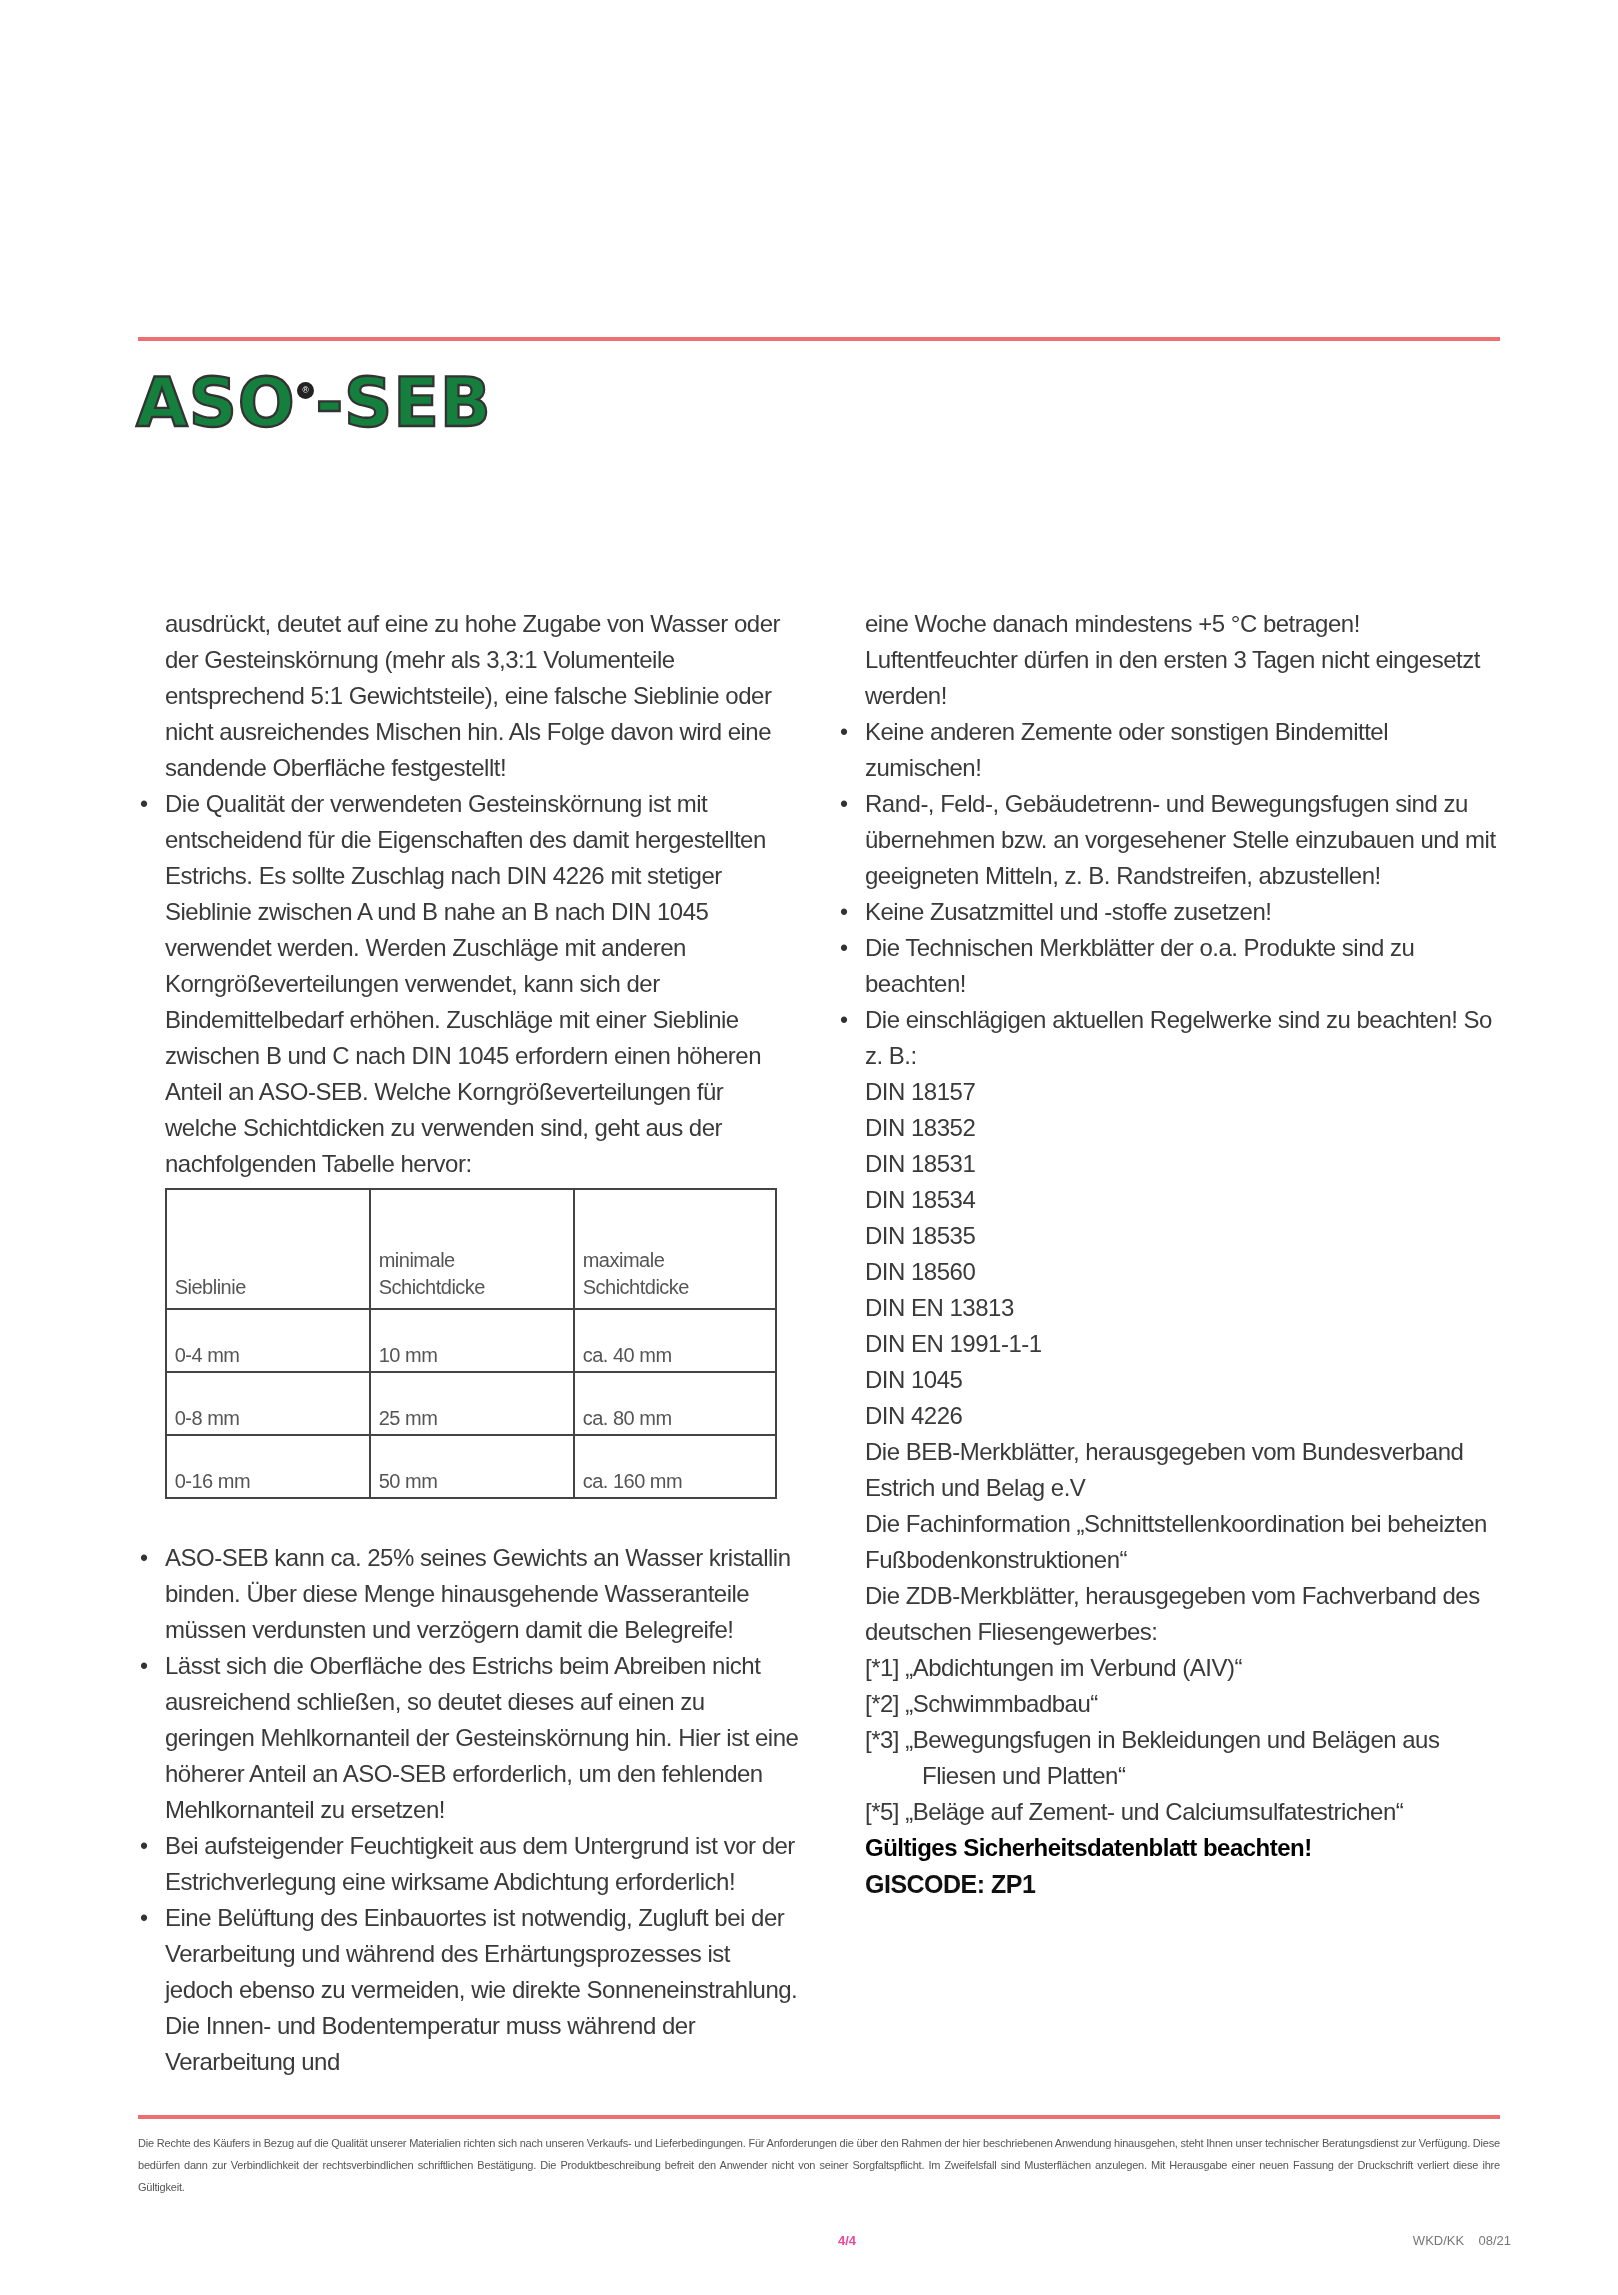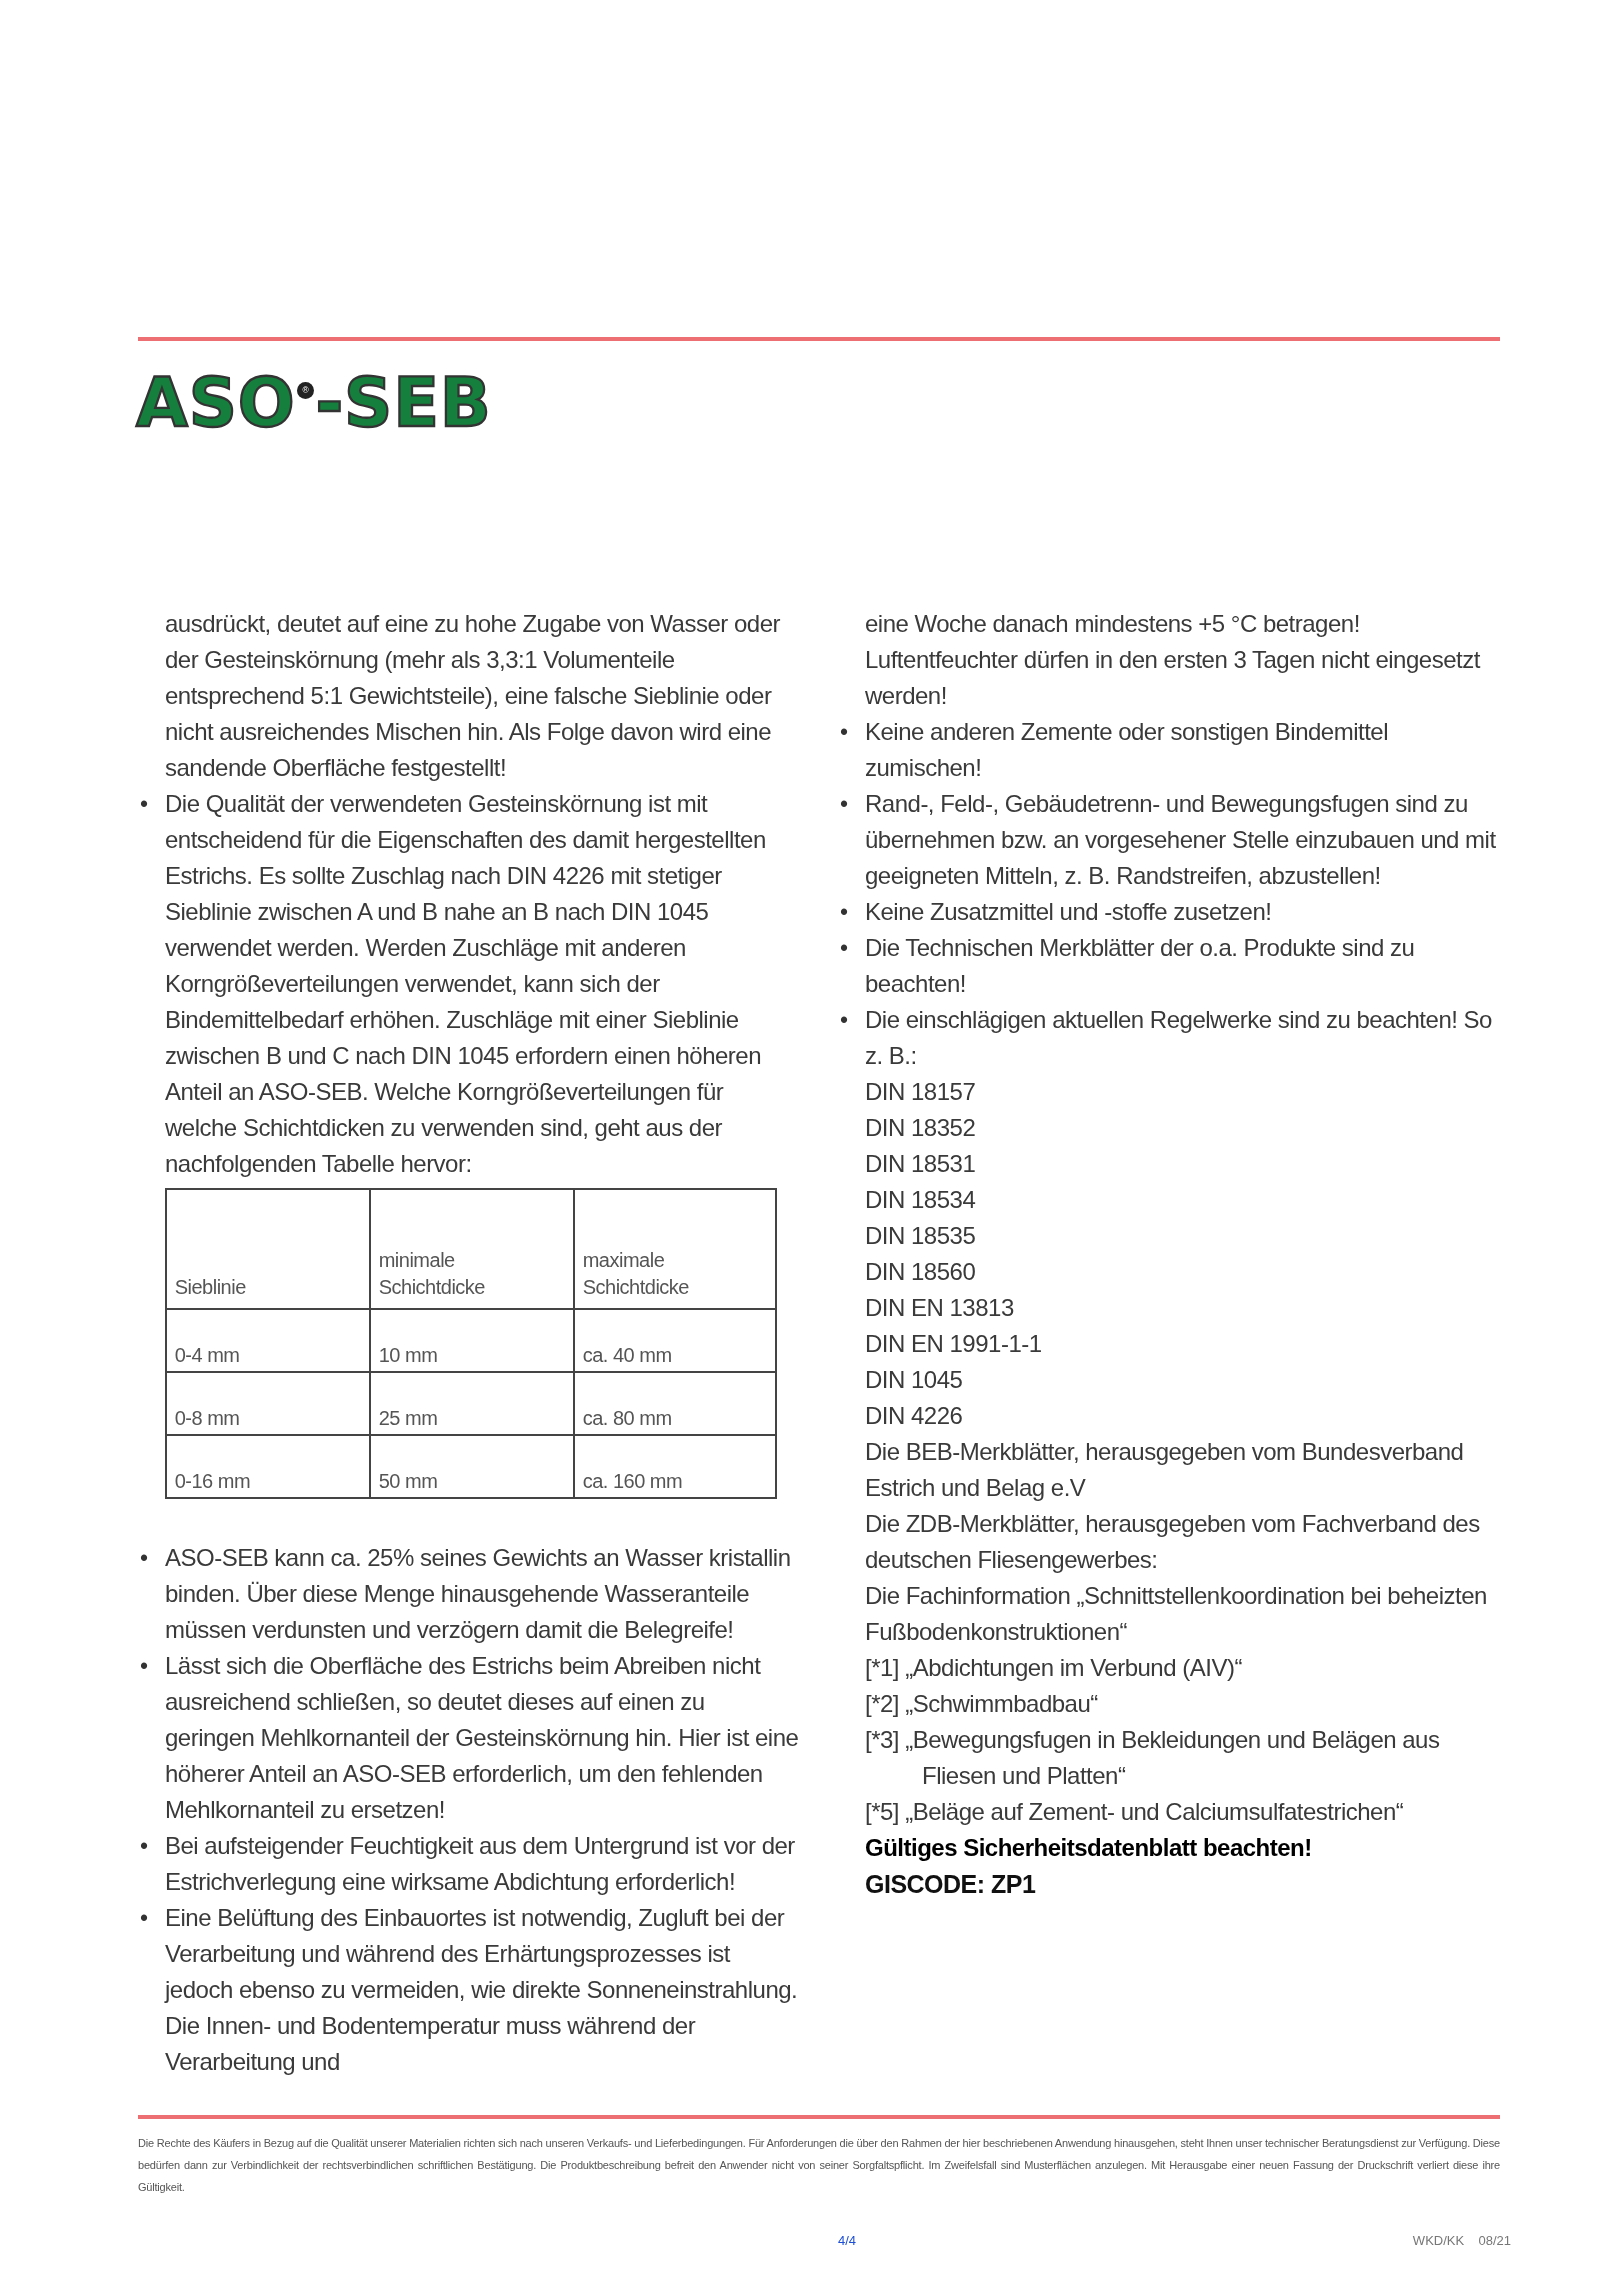--- a/index.html
+++ b/index.html
@@ -29,21 +29,21 @@
   table.sieve td, table.sieve th { border: 2.3px solid #444; padding: 1.5px 7.7px; text-align: left; font-weight: normal; vertical-align: bottom; }
   table.sieve th { height: 110px; padding-bottom: 6px; }
   table.sieve td { height: 58px; }
   table.sieve col.c1 { width: 204px; }
   table.sieve col.c2 { width: 204px; }
 
   .bold-note { margin-top: 35px; font-weight: bold; color: #000000; }
   .giscode { font-weight: bold; color: #111; font-size: 25px; }
 
   .disclaimer { position: absolute; left: 138px; top: 2132px; width: 1362px; font-size: 11px; line-height: 22px; color: #555; text-align: justify; letter-spacing: -0.2px; }
-  .page-num { position: absolute; top: 2233px; left: 838px; font-size: 13px; color: #1d4ed8; }
+  .page-num { position: absolute; top: 2233px; left: 838px; font-size: 13px; color: #ec4899; font-weight: bold; }
   .doc-ref { position: absolute; top: 2233px; right: 107px; font-size: 13px; color: #777; word-spacing: 10.7px; }
 </style>
 </head>
 <body>
 
 <div class="rule top"></div>
 
 <div class="logo">
   <span class="logo-text">ASO</span><span class="logo-reg">®</span><span class="logo-text">-SEB</span>
 </div>
@@ -101,22 +101,22 @@
   <p>DIN 18531</p>
   <p>DIN 18534</p>
   <p>DIN 18535</p>
   <p>DIN 18560</p>
   <p>DIN EN 13813</p>
   <p>DIN EN 1991-1-1</p>
   <p>DIN 1045</p>
   <p>DIN 4226</p>
 
   <p>Die BEB-Merkblätter, herausgegeben vom Bundesverband Estrich und Belag e.V</p>
+  <p>Die Fachinformation „Schnittstellenkoordination bei beheizten Fußbodenkonstruktionen“</p>
   <p>Die ZDB-Merkblätter, herausgegeben vom Fachverband des deutschen Fliesengewerbes:</p>
-  <p>Die Fachinformation „Schnittstellenkoordination bei beheizten Fußbodenkonstruktionen“</p>
   <p class="indent">[*1] „Abdichtungen im Verbund (AIV)“</p>
   <p class="indent">[*2] „Schwimmbadbau“</p>
   <p class="indent">[*3] „Bewegungsfugen in Bekleidungen und Belägen aus Fliesen und Platten“</p>
   <p class="indent">[*5] „Beläge auf Zement- und Calciumsulfatestrichen“</p>
 
   <p class="bold-note">Gültiges Sicherheitsdatenblatt beachten!</p>
   <p class="giscode">GISCODE: ZP1</p>
 </div>
 
 <div class="rule bottom"></div>

